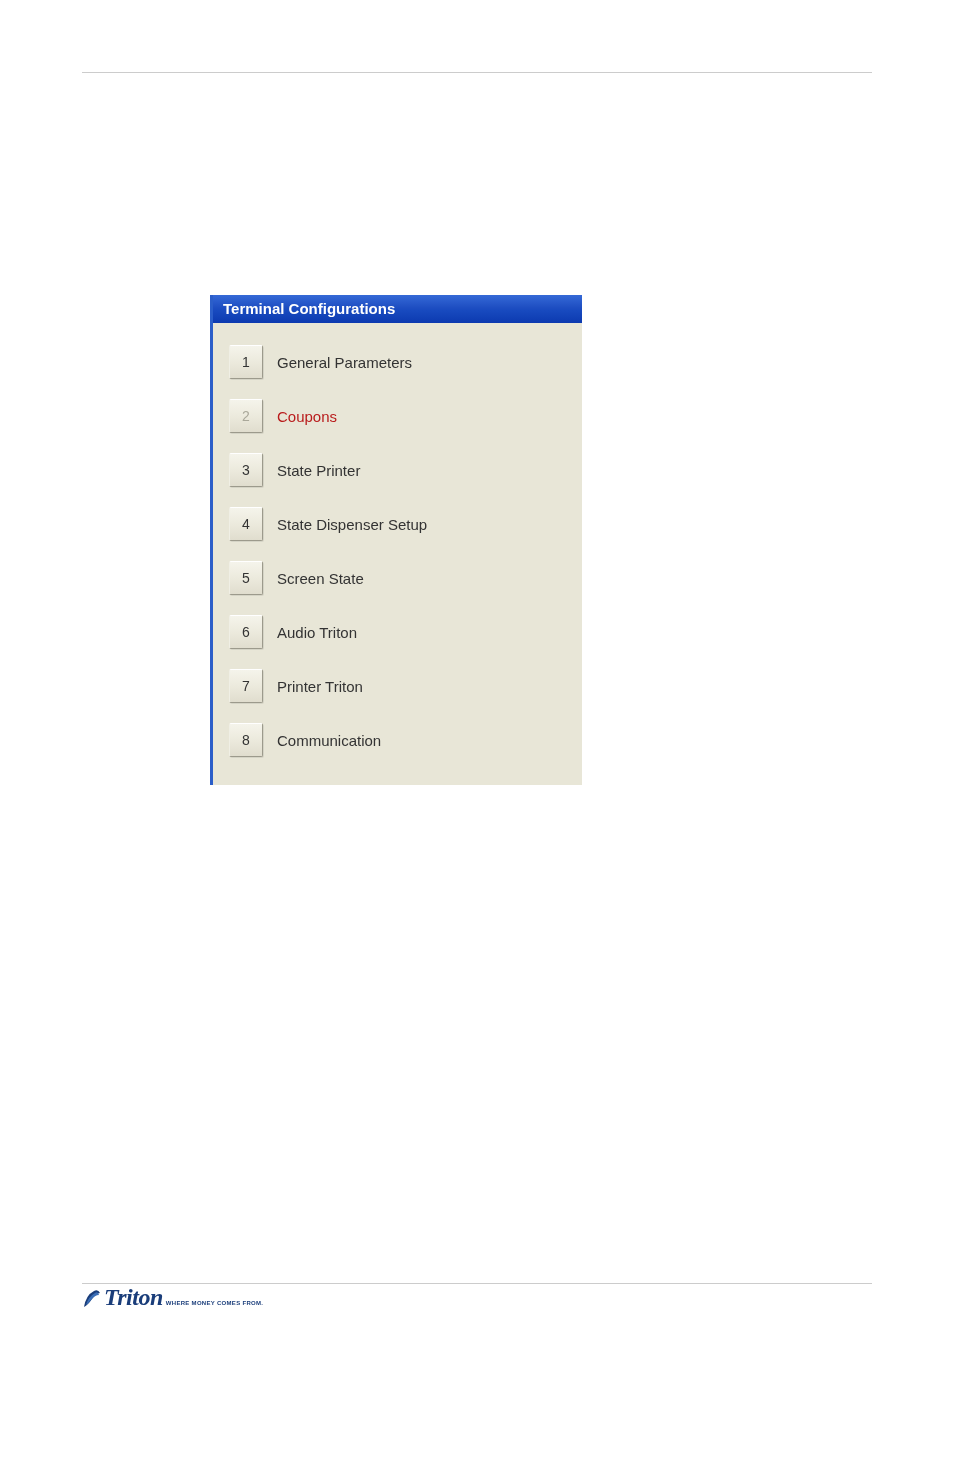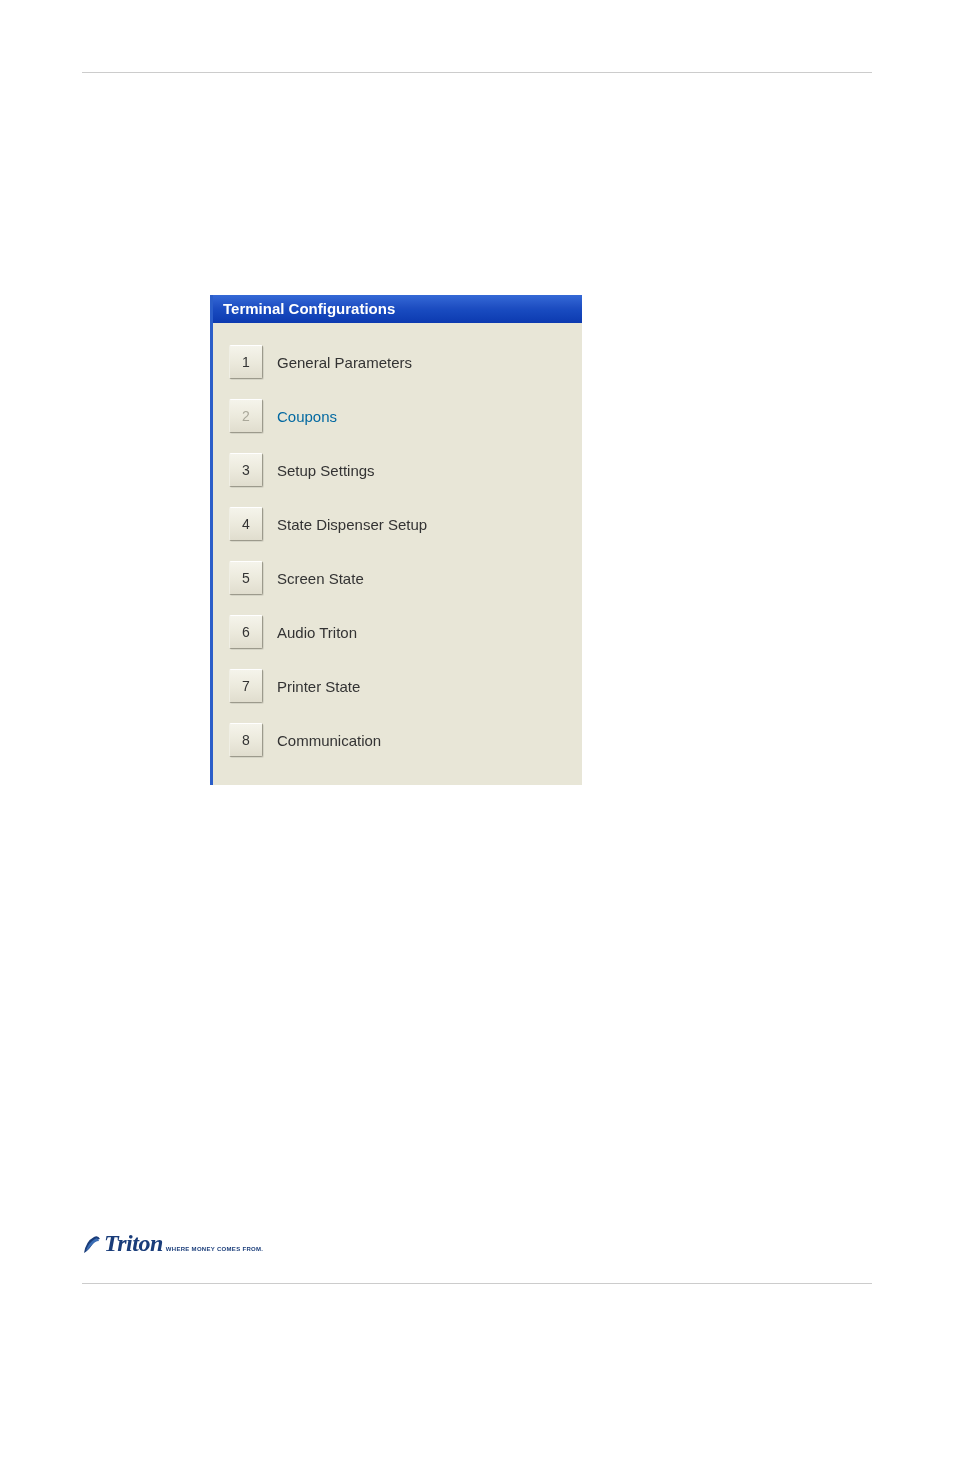--- a/index.html
+++ b/index.html
@@ -62,33 +62,33 @@
     }
     .num-button.disabled {
       color: #aaa89a;
     }
     .menu-label {
       font-size: 15px;
       color: #333333;
       font-family: Tahoma, Arial, sans-serif;
     }
     .menu-label.disabled {
-      color: #0369a1;
+      color: #b91c1c;
     }
     .bottom-divider {
       position: absolute;
       top: 1283px;
       left: 82px;
       right: 82px;
       height: 1px;
       background: #cccccc;
     }
     .logo {
       position: absolute;
-      top: 1230px;
+      top: 1284px;
       left: 82px;
       display: flex;
       align-items: center;
       justify-content: center;
     }
     .logo-swoosh {
       width: 20px;
       height: 22px;
       margin-right: 2px;
     }
@@ -132,21 +132,21 @@
       <div class="num-button disabled">
         <span>2</span>
       </div>
       <span class="menu-label disabled">Coupons</span>
     </div>
 
     <div class="menu-row">
       <div class="num-button">
         <span>3</span>
       </div>
-      <span class="menu-label">Setup Settings</span>
+      <span class="menu-label">State Printer</span>
     </div>
 
     <div class="menu-row">
       <div class="num-button">
         <span>4</span>
       </div>
       <span class="menu-label">State Dispenser Setup</span>
     </div>
 
     <div class="menu-row">
@@ -160,21 +160,21 @@
       <div class="num-button">
         <span>6</span>
       </div>
       <span class="menu-label">Audio Triton</span>
     </div>
 
     <div class="menu-row">
       <div class="num-button">
         <span>7</span>
       </div>
-      <span class="menu-label">Printer State</span>
+      <span class="menu-label">Printer Triton</span>
     </div>
 
     <div class="menu-row">
       <div class="num-button">
         <span>8</span>
       </div>
       <span class="menu-label">Communication</span>
     </div>
 
   </div>

